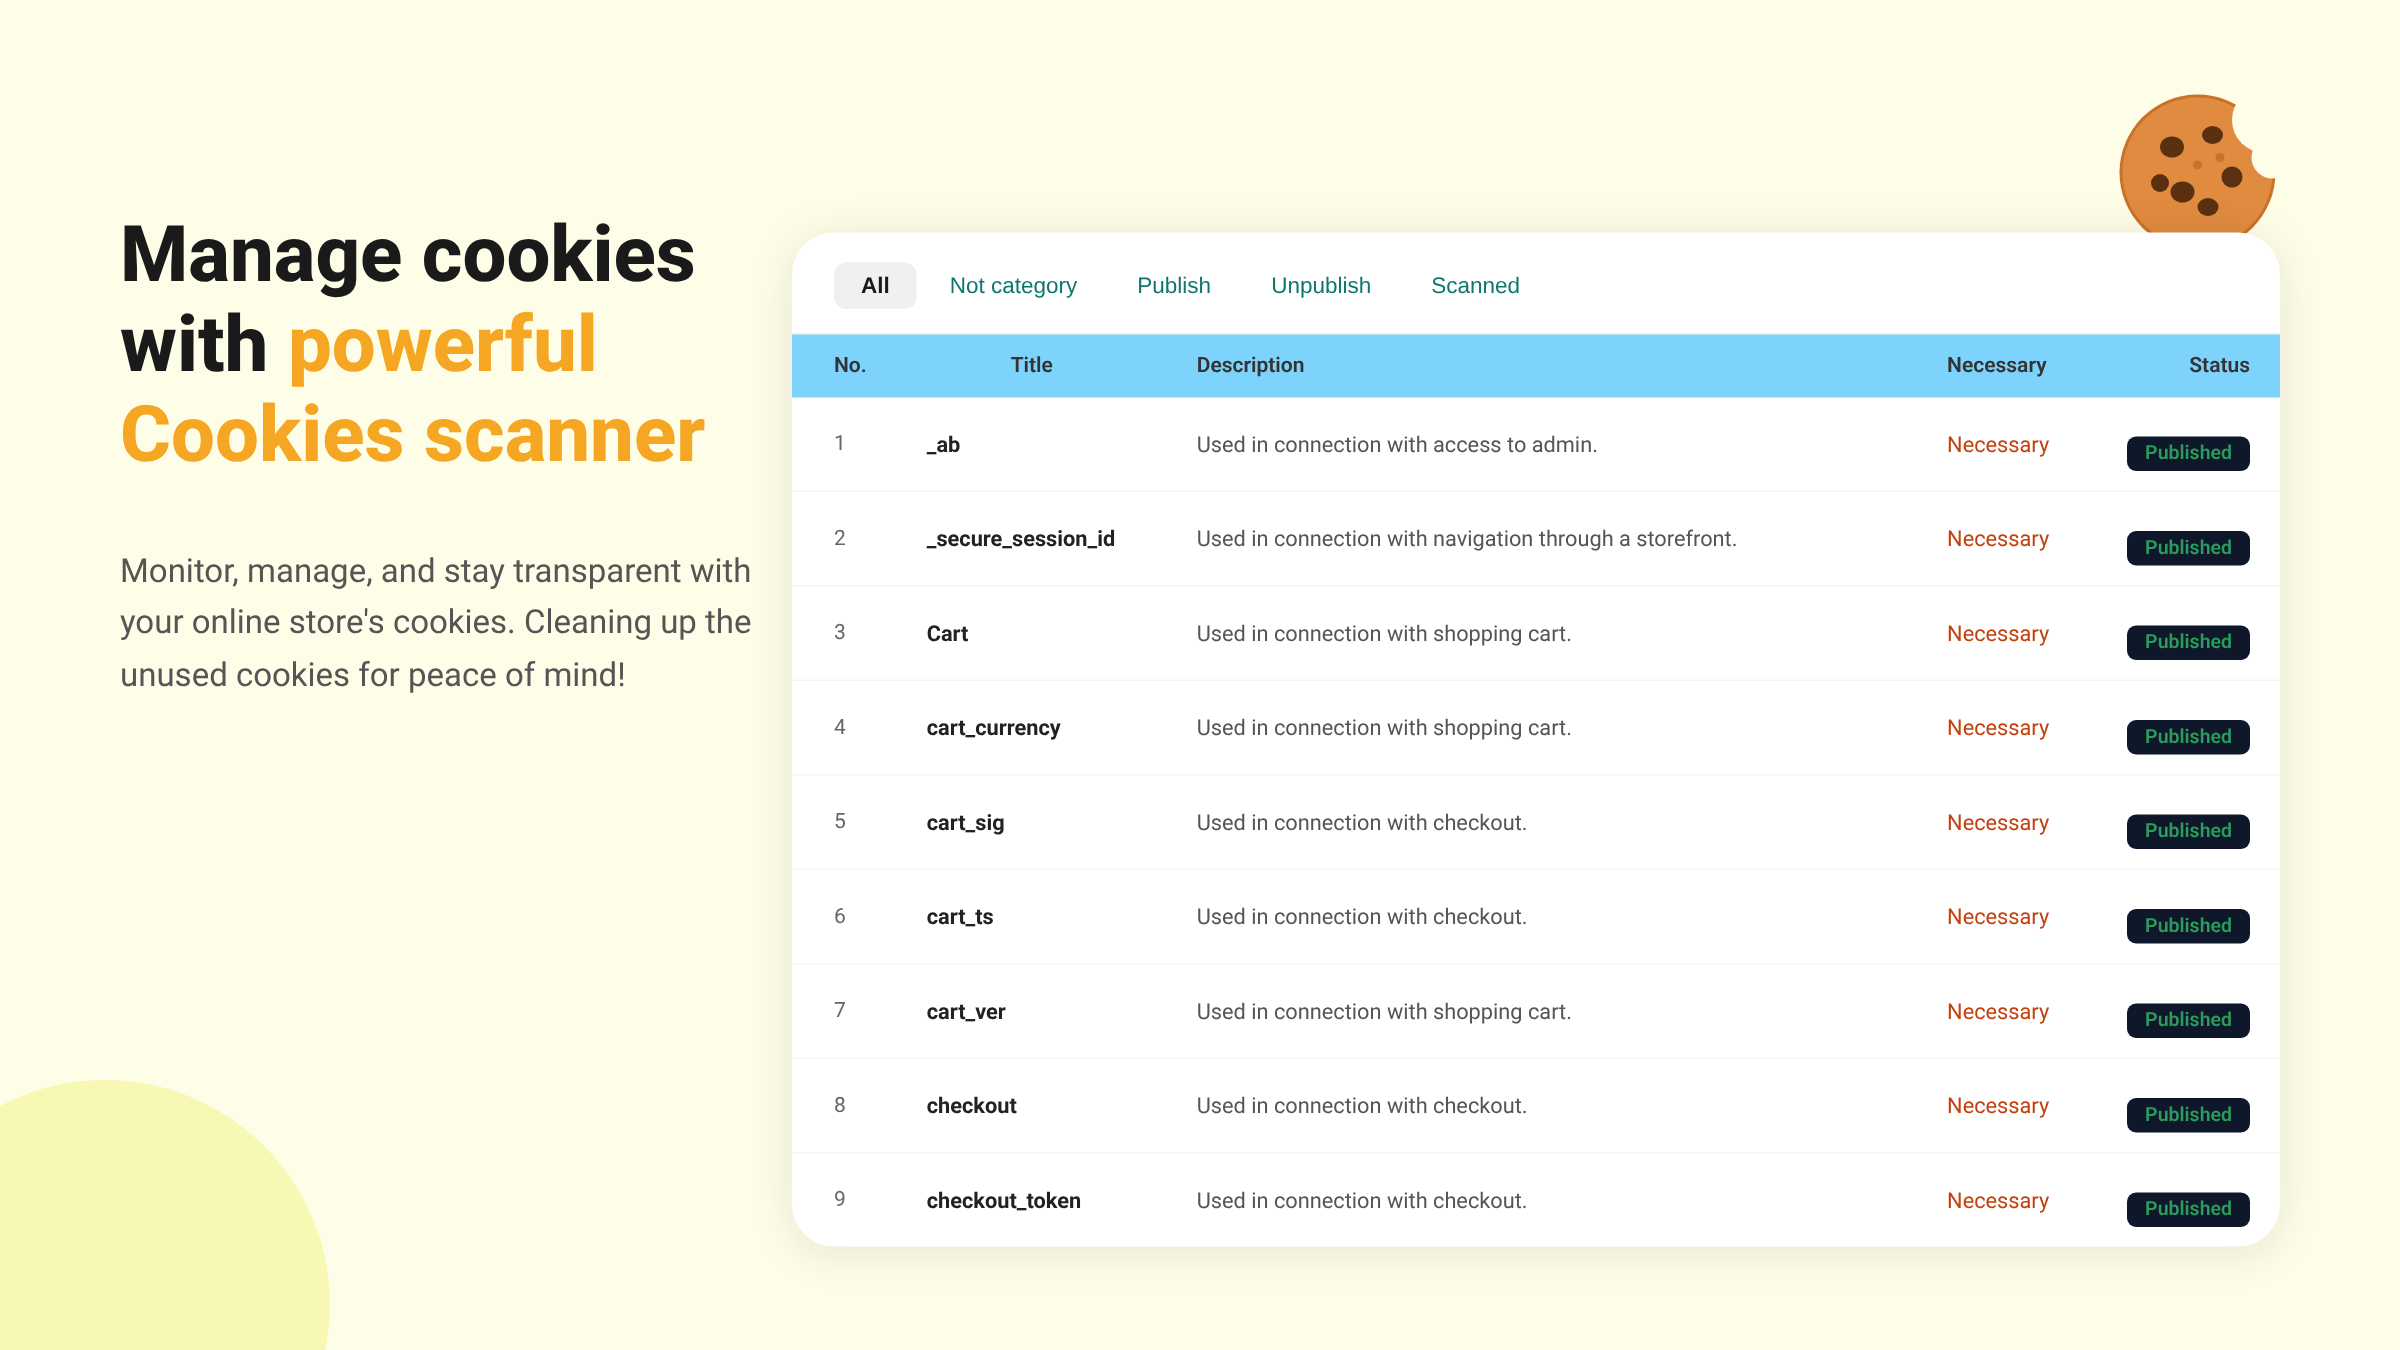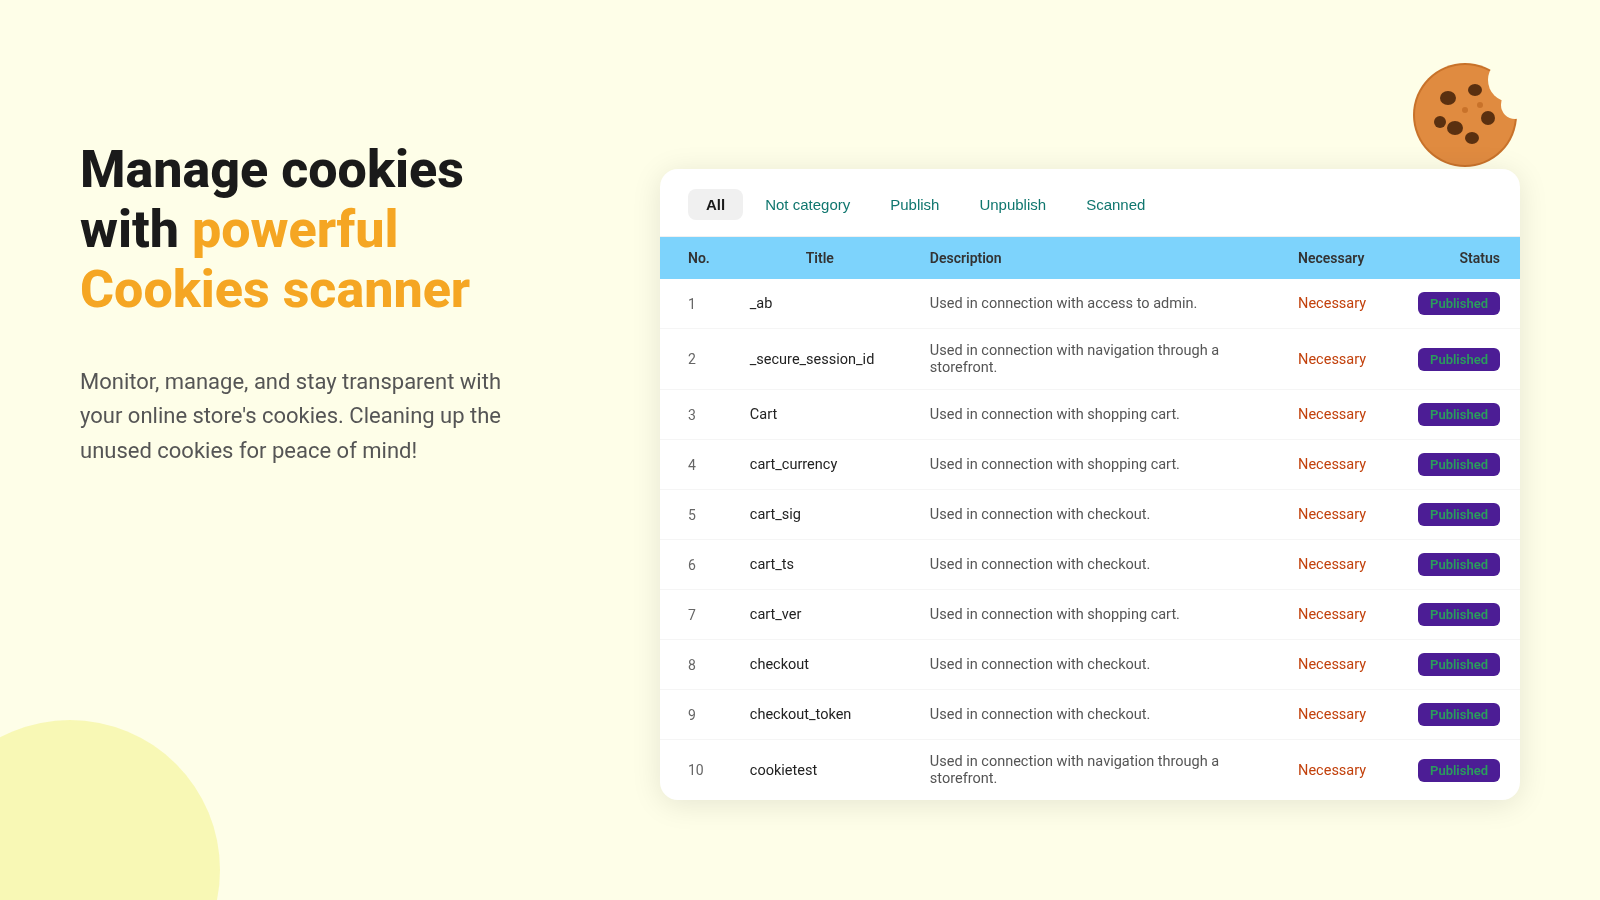--- a/index.html
+++ b/index.html
@@ -61,24 +61,24 @@
       right: 80px;
       width: 110px;
       height: 110px;
       z-index: 1;
     }
 
     
     .table-card {
       position: absolute;
       right: 80px;
-      top: 169px;
-      width: 860px;
+      top: 155px;
+      width: 992px;
       background: #fff;
-      border-radius: 18px;
+      border-radius: 28px;
       box-shadow: 0 4px 30px rgba(0,0,0,0.10);
       overflow: hidden;
       z-index: 1;
     }
 
     
     .filter-tabs {
       display: flex;
       align-items: center;
       gap: 4px;
@@ -158,44 +158,45 @@
       color: #333;
     }
 
     tbody td:first-child {
       padding-left: 28px;
       color: #666;
       font-size: 14px;
     }
 
     tbody td:nth-child(2) {
-      font-weight: 400;
+      font-weight: 700;
       color: #222;
     }
 
     tbody td:nth-child(3) {
       color: #555;
     }
 
     tbody td:nth-child(4) {
       color: #c2410c;
     }
 
     tbody td:nth-child(5) {
       text-align: center;
     }
 
     .status-badge {
       display: inline-block;
-      background: #4c1d95;
+      background: #0f172a;
       color: #2a9d5c;
       border-radius: 6px;
       padding: 4px 12px;
       font-size: 13px;
       font-weight: 600;
+      margin-top: 13px;
     }
   </style>
 </head>
 <body>
 
 <div class="deco-circle"></div>
 
 <div class="cookie-icon">
   <svg viewBox="0 0 110 110" xmlns="http://www.w3.org/2000/svg">
     <circle cx="55" cy="55" r="52" fill="#c8722a"></circle>
@@ -302,22 +303,15 @@
     <td>Necessary</td>
     <td><span class="status-badge">Published</span></td>
   </tr>
         <tr>
     <td>9</td>
     <td>checkout_token</td>
     <td>Used in connection with checkout.</td>
     <td>Necessary</td>
     <td><span class="status-badge">Published</span></td>
   </tr>
-        <tr>
-    <td>10</td>
-    <td>cookietest</td>
-    <td>Used in connection with navigation through a storefront.</td>
-    <td>Necessary</td>
-    <td><span class="status-badge">Published</span></td>
-  </tr>
       </tbody>
   </table>
 </div>
 
 </body></html>

